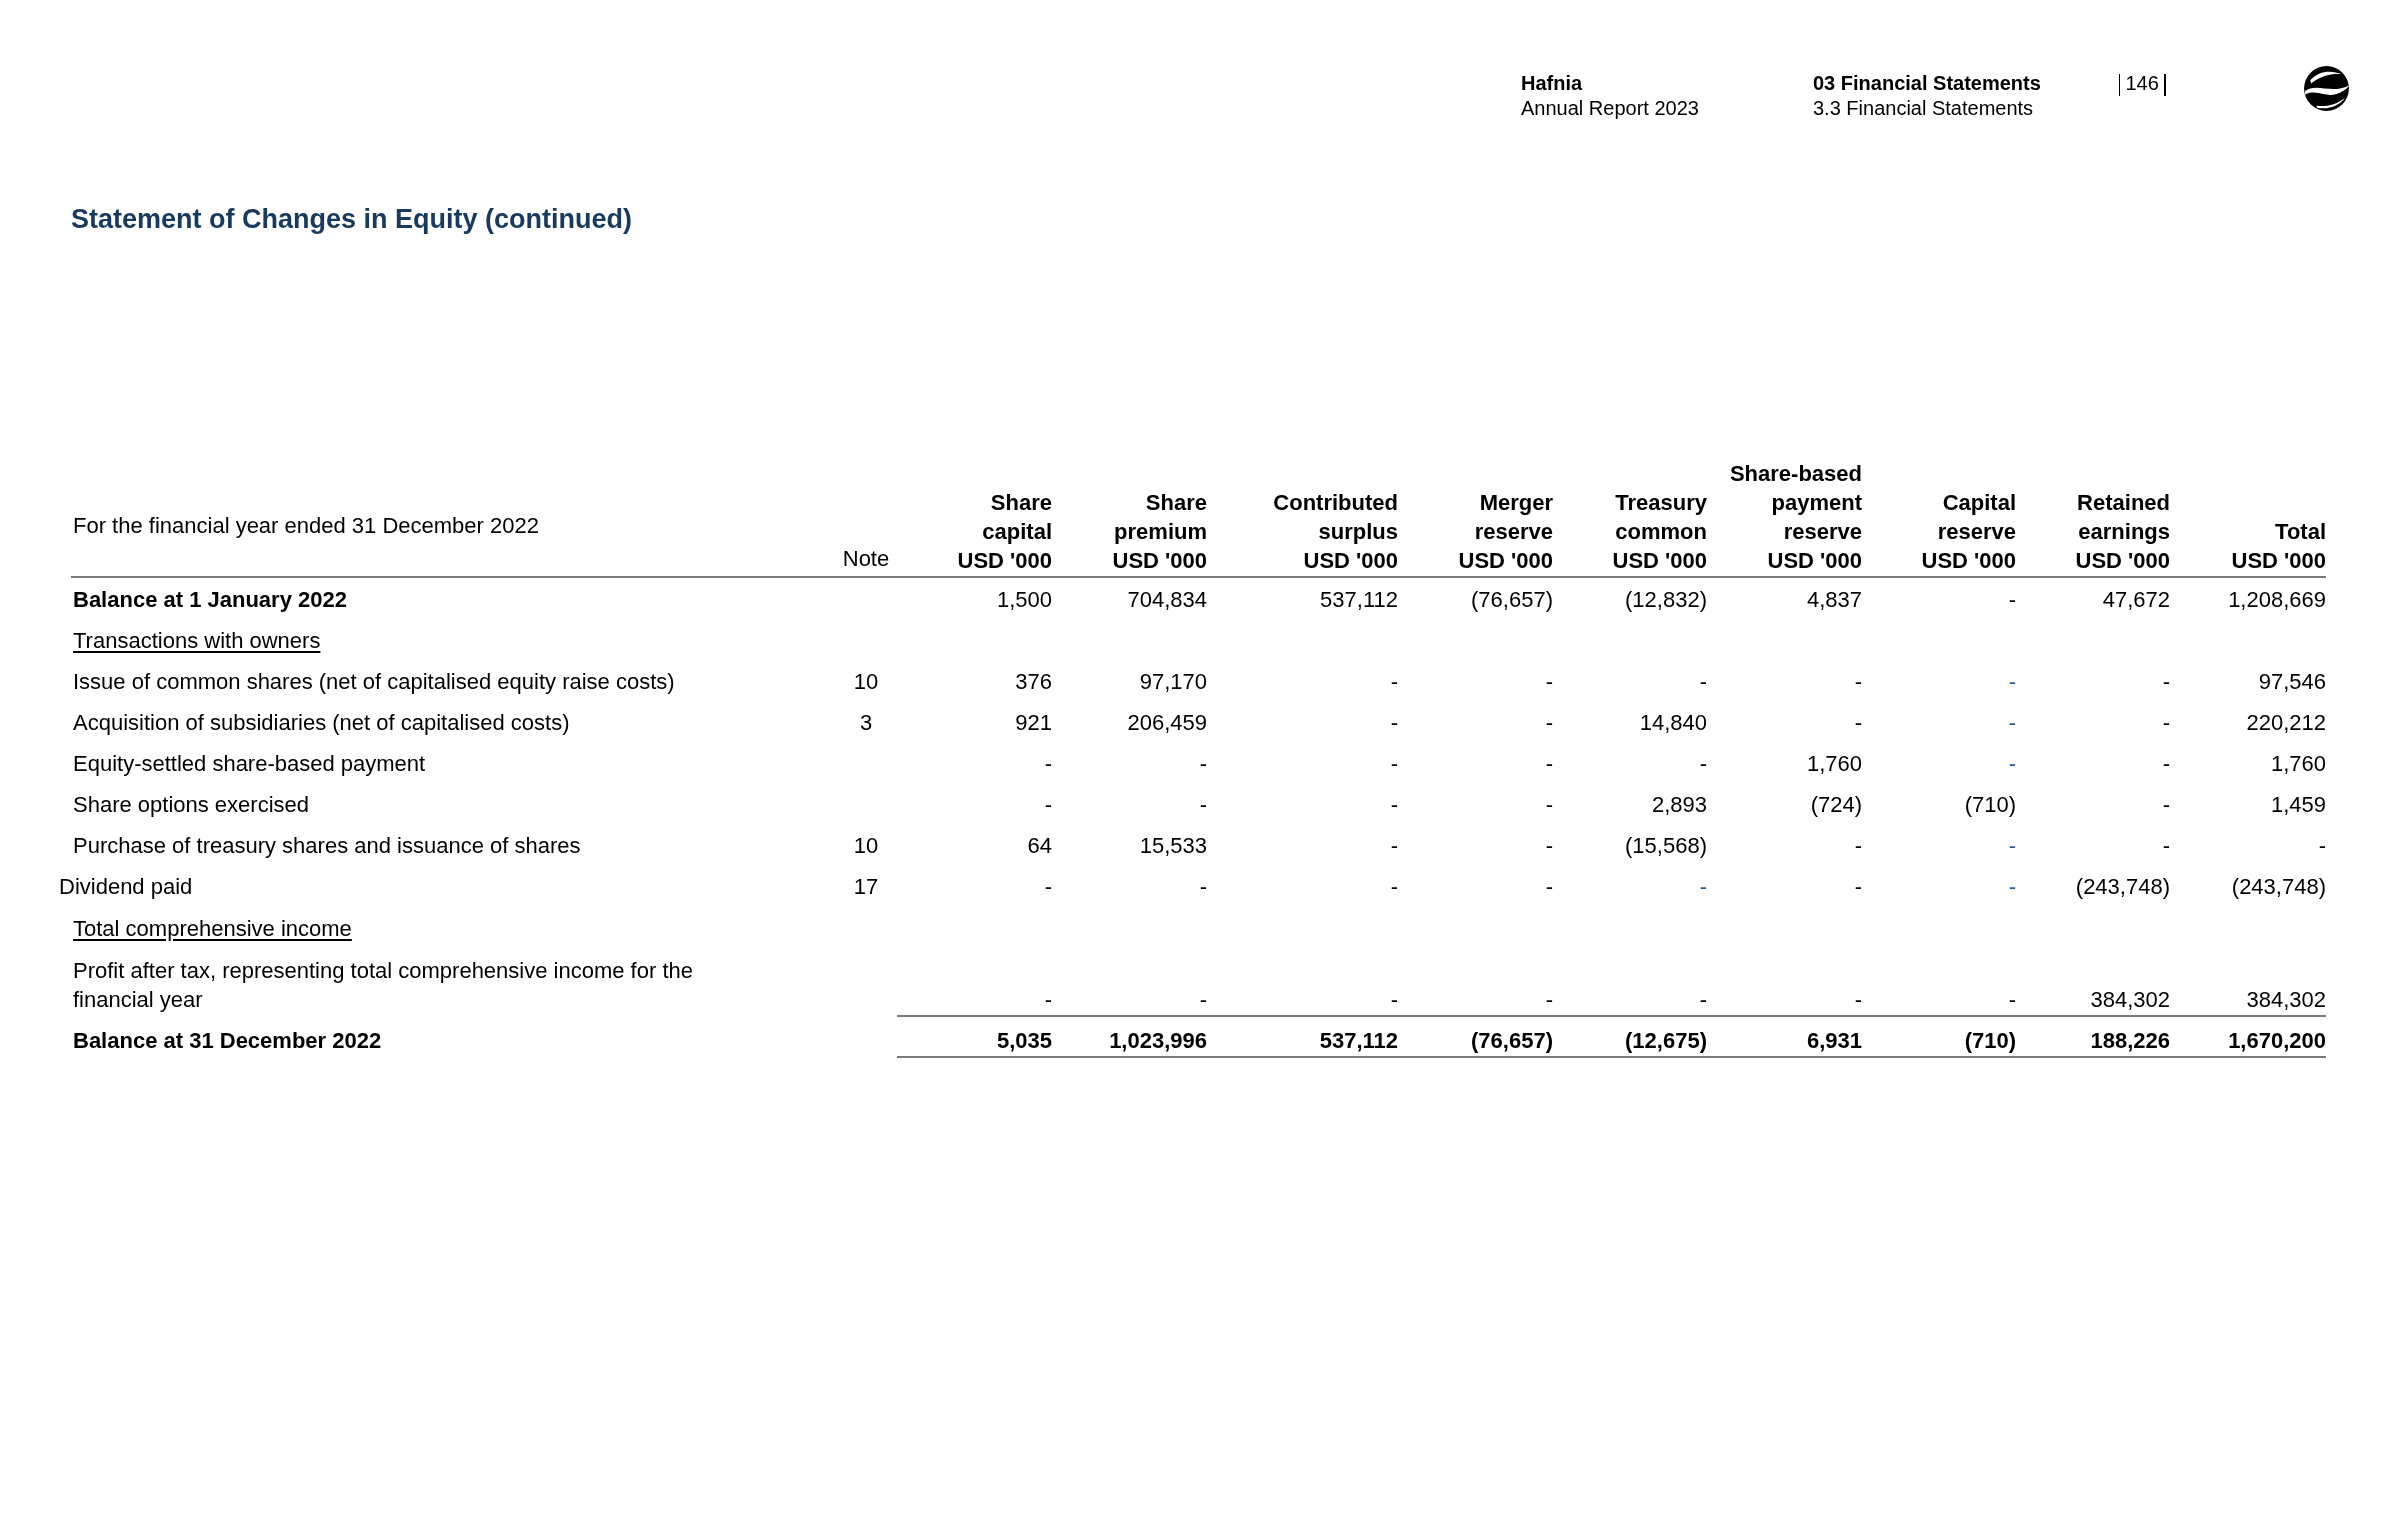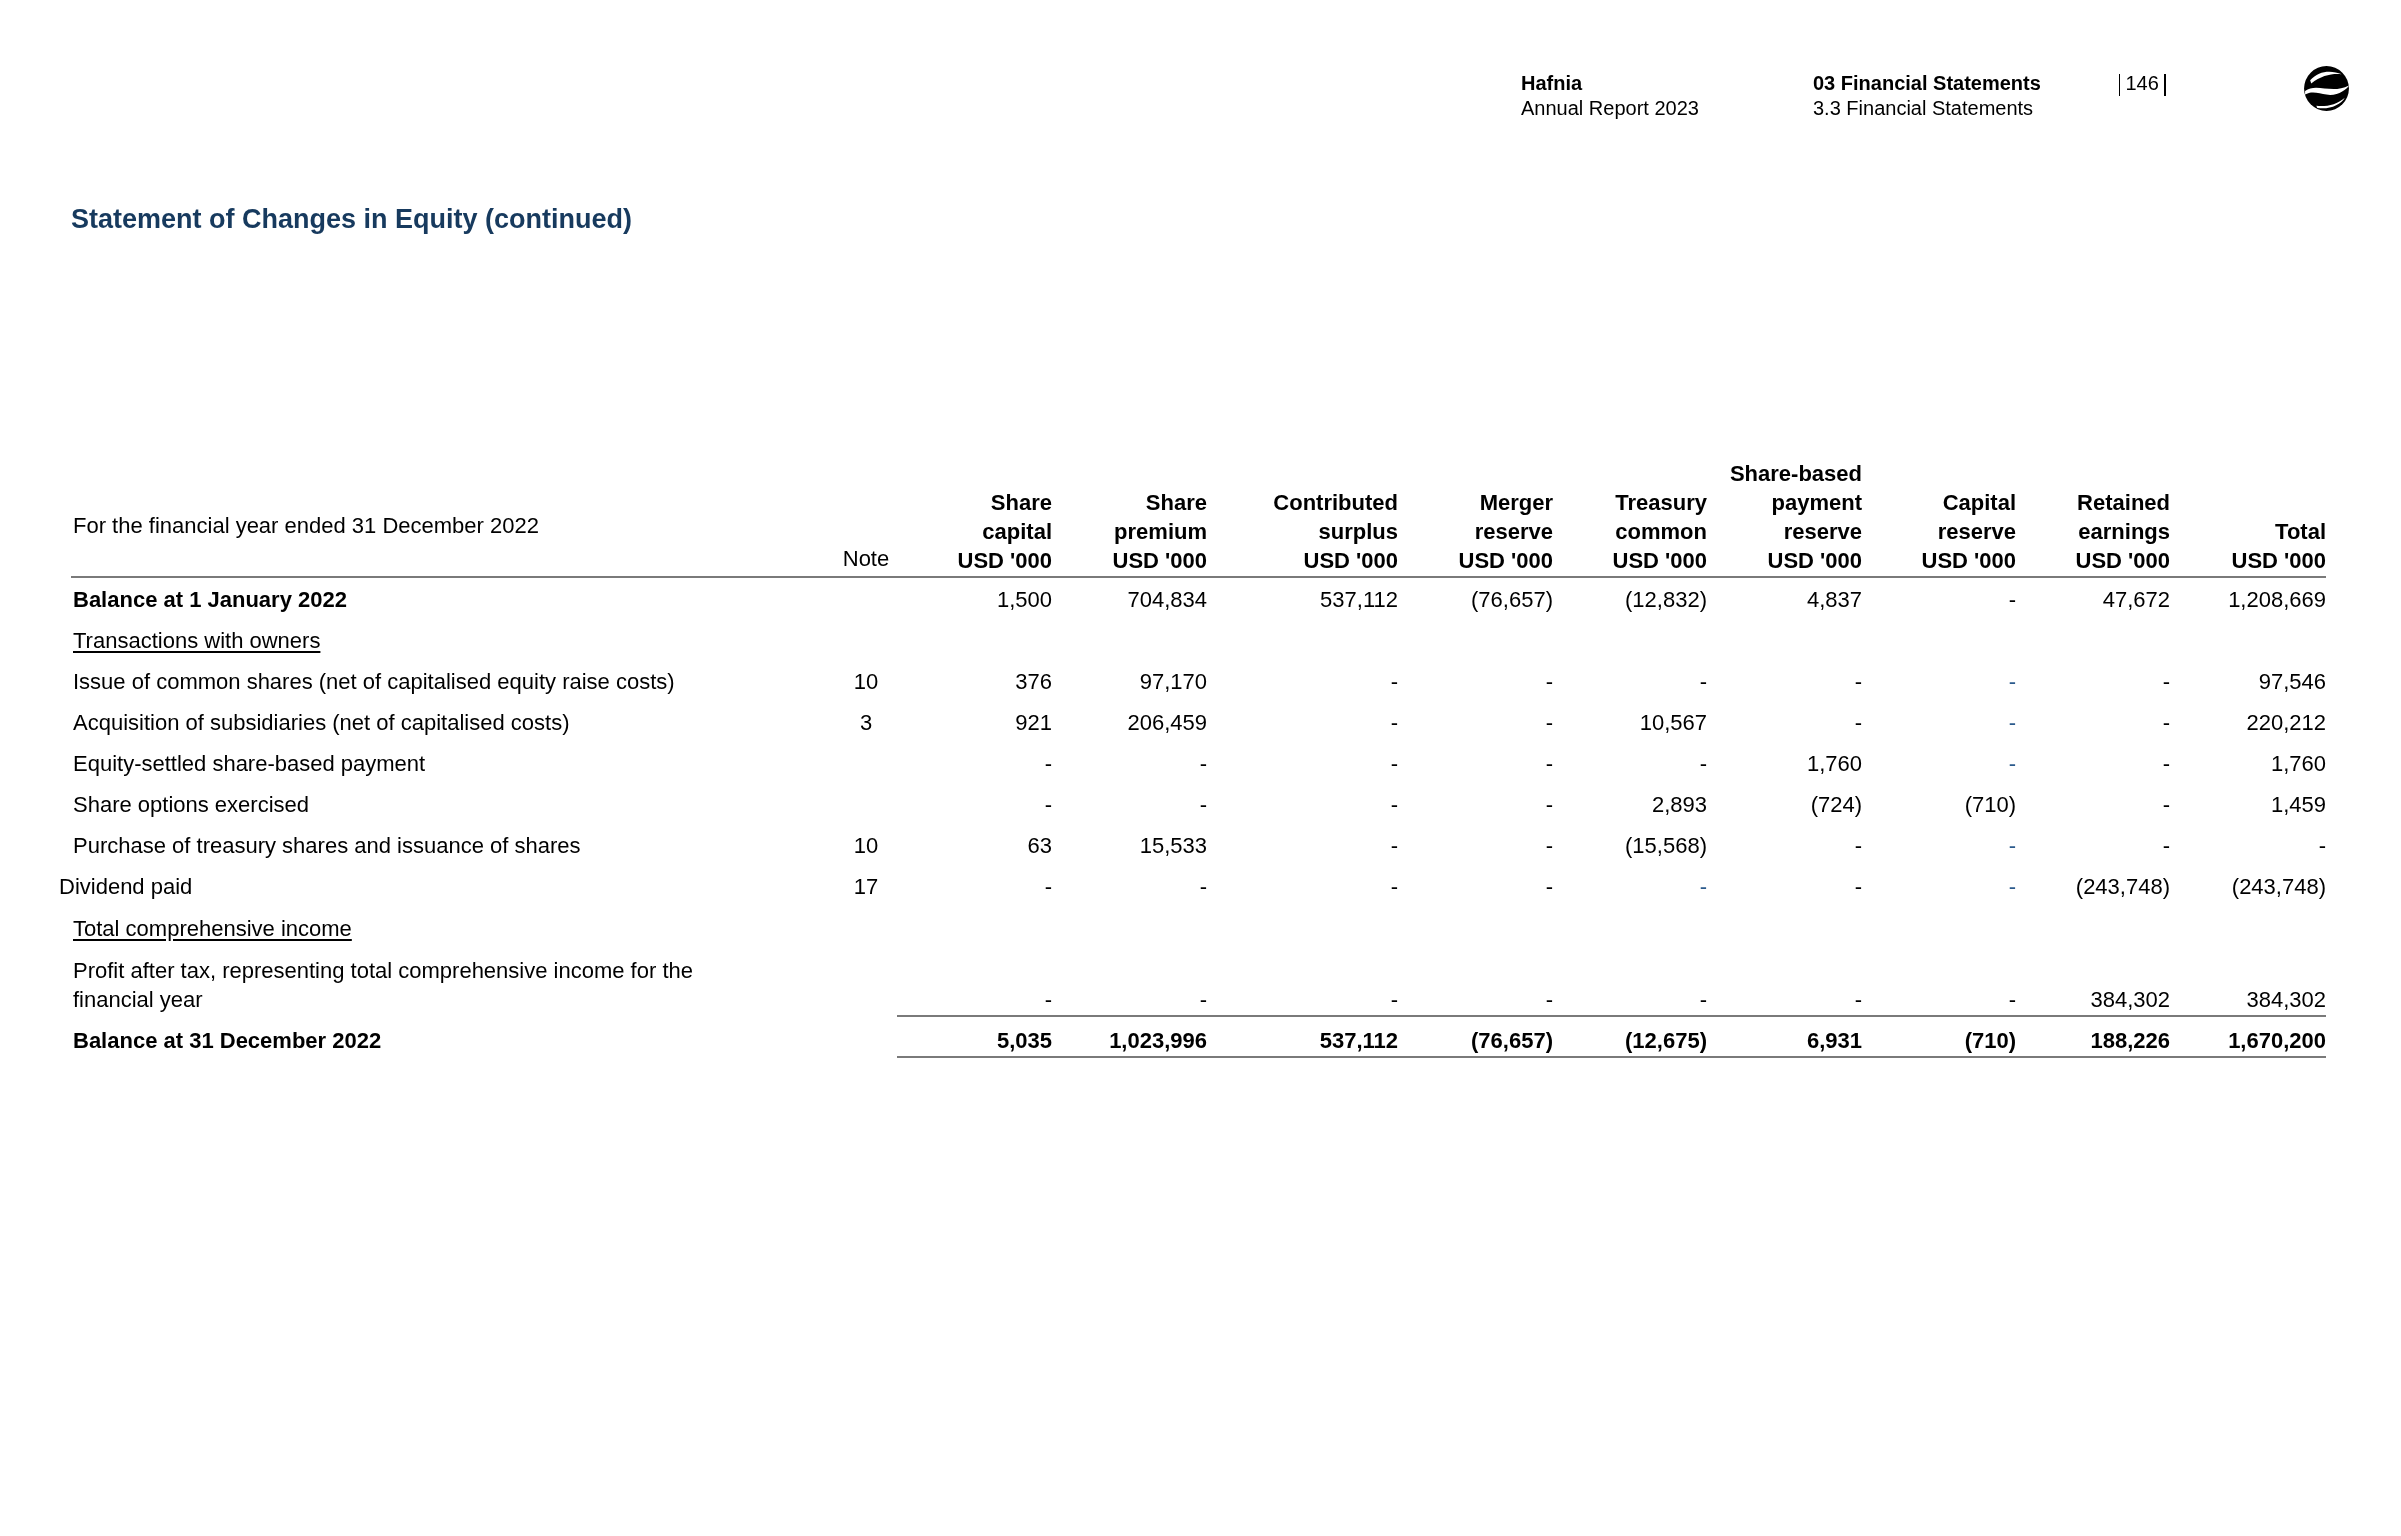--- a/index.html
+++ b/index.html
@@ -140,21 +140,21 @@
     <div class="cell r" style="left:2121px; width:205px; top:668px;">97,546</div>
   </div>
 
   <div>
     <div class="cell" style="left:73px; top:709px;">Acquisition of subsidiaries (net of capitalised costs)</div>
     <div class="cell c" style="left:832px; width:68px; top:709px;">3</div>
     <div class="cell r" style="left:847px; width:205px; top:709px;">921</div>
     <div class="cell r" style="left:1002px; width:205px; top:709px;">206,459</div>
     <div class="cell r" style="left:1193px; width:205px; top:709px;">-</div>
     <div class="cell r" style="left:1348px; width:205px; top:709px;">-</div>
-    <div class="cell r" style="left:1502px; width:205px; top:709px;">10,567</div>
+    <div class="cell r" style="left:1502px; width:205px; top:709px;">14,840</div>
     <div class="cell r" style="left:1657px; width:205px; top:709px;">-</div>
     <div class="cell r blue" style="left:1811px; width:205px; top:709px;">-</div>
     <div class="cell r" style="left:1965px; width:205px; top:709px;">-</div>
     <div class="cell r" style="left:2121px; width:205px; top:709px;">220,212</div>
   </div>
 
   <div>
     <div class="cell" style="left:73px; top:750px;">Equity-settled share-based payment</div>
     <div class="cell r" style="left:847px; width:205px; top:750px;">-</div>
     <div class="cell r" style="left:1002px; width:205px; top:750px;">-</div>
@@ -176,21 +176,21 @@
     <div class="cell r" style="left:1502px; width:205px; top:791px;">2,893</div>
     <div class="cell r" style="left:1657px; width:205px; top:791px;">(724)</div>
     <div class="cell r" style="left:1811px; width:205px; top:791px;">(710)</div>
     <div class="cell r" style="left:1965px; width:205px; top:791px;">-</div>
     <div class="cell r" style="left:2121px; width:205px; top:791px;">1,459</div>
   </div>
 
   <div>
     <div class="cell" style="left:73px; top:832px;">Purchase of treasury shares and issuance of shares</div>
     <div class="cell c" style="left:832px; width:68px; top:832px;">10</div>
-    <div class="cell r" style="left:847px; width:205px; top:832px;">63</div>
+    <div class="cell r" style="left:847px; width:205px; top:832px;">64</div>
     <div class="cell r" style="left:1002px; width:205px; top:832px;">15,533</div>
     <div class="cell r" style="left:1193px; width:205px; top:832px;">-</div>
     <div class="cell r" style="left:1348px; width:205px; top:832px;">-</div>
     <div class="cell r" style="left:1502px; width:205px; top:832px;">(15,568)</div>
     <div class="cell r" style="left:1657px; width:205px; top:832px;">-</div>
     <div class="cell r blue" style="left:1811px; width:205px; top:832px;">-</div>
     <div class="cell r" style="left:1965px; width:205px; top:832px;">-</div>
     <div class="cell r" style="left:2121px; width:205px; top:832px;">-</div>
   </div>
 

